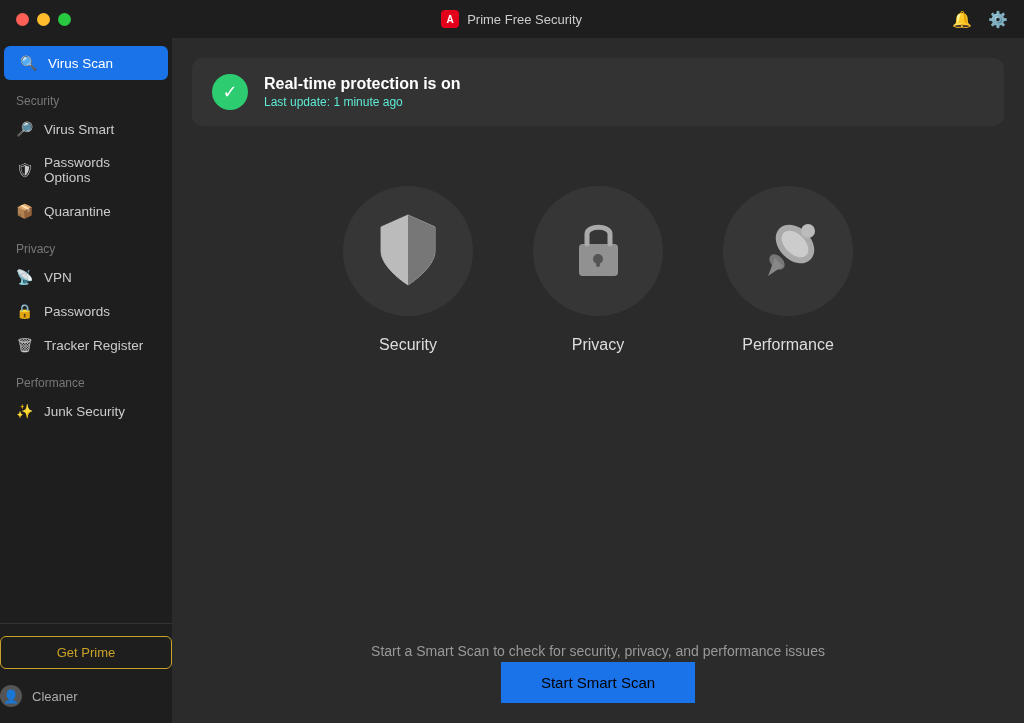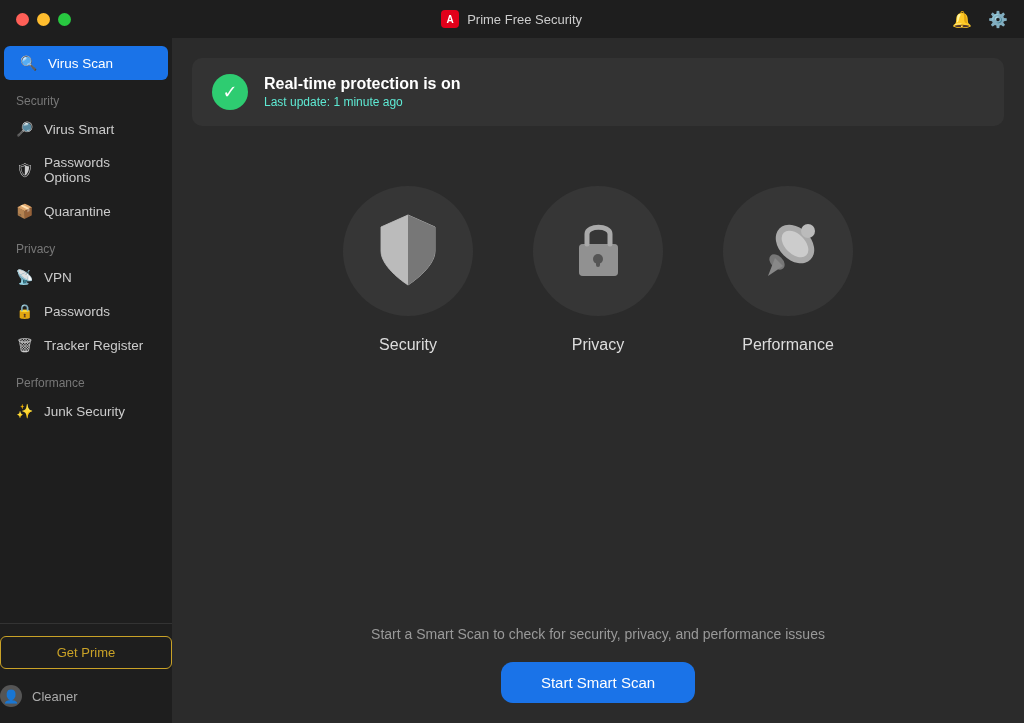--- a/index.html
+++ b/index.html
@@ -237,34 +237,34 @@
     .rocket-svg {
       width: 70px;
       height: 70px;
     }
 
     
     .bottom-section {
       display: flex;
       flex-direction: column;
       align-items: center;
-      gap: 20px;
+      gap: 3px;
       margin-top: auto;
     }
     .scan-description {
       font-size: 14px;
       color: #999;
       text-align: center;
     }
     .start-scan-btn {
       padding: 12px 40px;
       background: #1a73e8;
-      color: #ffffff;
+      color: #000000;
       border: none;
-      border-radius: 12px;
+      border-radius: 0;
       font-size: 15px;
       cursor: pointer;
       font-weight: 500;
     }
   </style>
 </head>
 <body>
 
 <div class="titlebar">
   <div class="titlebar-controls">

